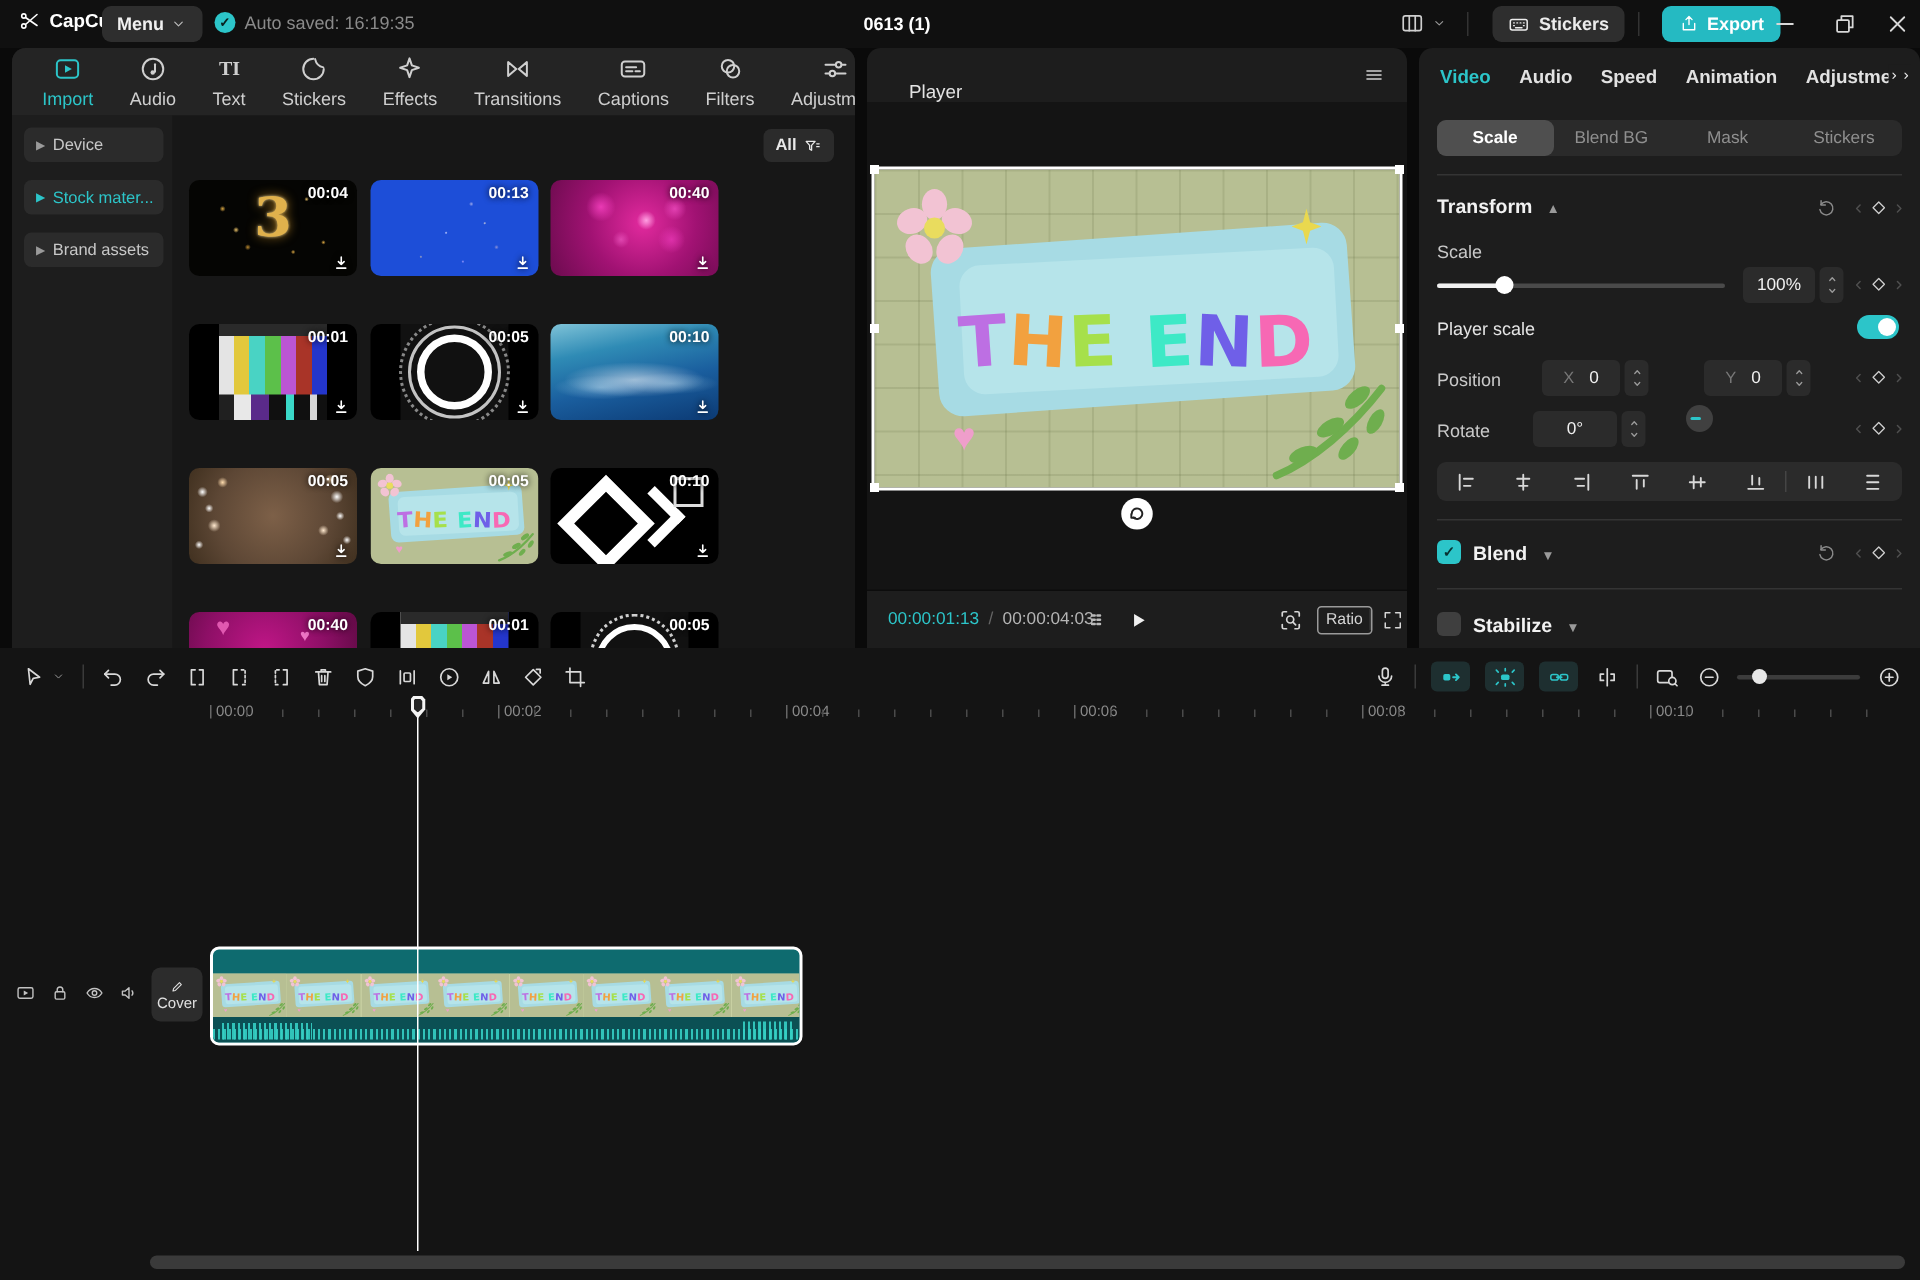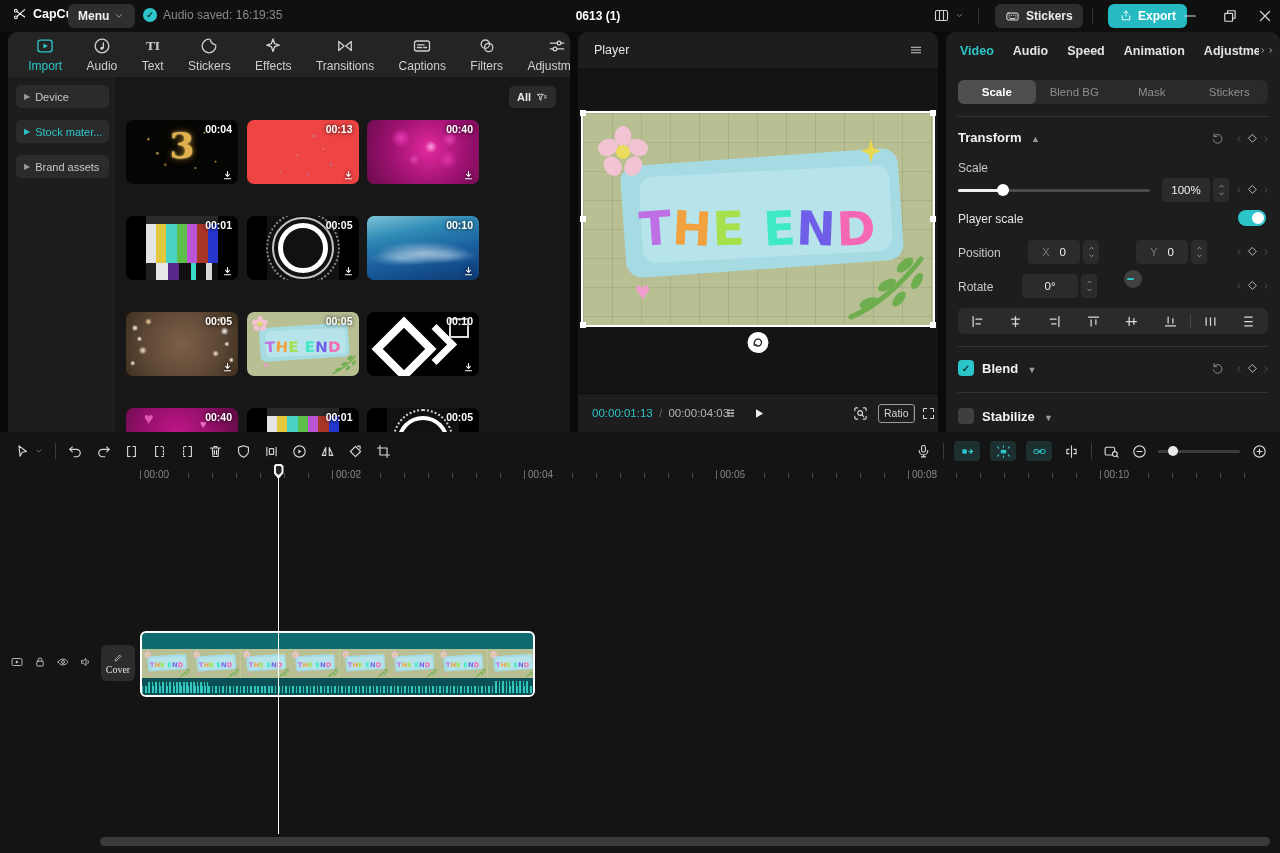--- a/index.html
+++ b/index.html
@@ -52,21 +52,21 @@
   .pillar{position:absolute;left:20px;top:0;width:72px;height:64px;background:#111;}
   
   .t-countdown-3{background:#050503;}
   .t-countdown-3 .d1{position:absolute;left:0;top:0;right:0;bottom:0;
      background:radial-gradient(2px 2px at 20% 30%,#d9a642,transparent),radial-gradient(1.5px 1.5px at 70% 20%,#e8c068,transparent),
      radial-gradient(2px 2px at 35% 70%,#b8872e,transparent),radial-gradient(1.5px 1.5px at 80% 65%,#d9a642,transparent),
      radial-gradient(1.5px 1.5px at 55% 25%,#c89030,transparent),radial-gradient(2px 2px at 28% 52%,#e8c068,transparent),
      radial-gradient(1.5px 1.5px at 62% 75%,#d9a642,transparent);}
   .t-countdown-3 .d2{position:absolute;left:0;top:4px;width:100%;text-align:center;font-size:36px;font-weight:bold;color:#e0b14c;
      text-shadow:0 0 7px #a87820,0 0 2px #fff3c0;font-family:"DejaVu Serif",serif;}
-  .t-dark-sparkles{background:#ef4444;}
+  .t-dark-sparkles{background:#1d4ed8;}
   .t-dark-sparkles .d1{position:absolute;inset:0;
      background:radial-gradient(1.5px 1.5px at 60% 25%,#9aa6e8,transparent),radial-gradient(1px 1px at 45% 55%,#cfd6ff,transparent),
      radial-gradient(1.5px 1.5px at 75% 70%,#8890d8,transparent),radial-gradient(1px 1px at 30% 80%,#aab,transparent),
      radial-gradient(1px 1px at 55% 85%,#99f,transparent),radial-gradient(1px 1px at 68% 45%,#ccd,transparent);}
   .t-magenta-bokeh{background:radial-gradient(circle at 55% 45%,#e22a9e 0%,#a11273 50%,#6b0b4e 100%);}
   .t-magenta-bokeh .d1{position:absolute;inset:0;background:
      radial-gradient(9px 9px at 57% 42%,#ff9fe2 0%,rgba(255,120,215,.0) 70%),
      radial-gradient(14px 14px at 30% 28%,rgba(255,70,200,.75),transparent 70%),
      radial-gradient(11px 11px at 74% 30%,rgba(255,90,210,.6),transparent 70%),
      radial-gradient(13px 13px at 72% 62%,rgba(240,60,190,.65),transparent 70%),
@@ -107,21 +107,21 @@
      background-size:29px 29px;}
   .scene .brush{position:absolute;left:40px;top:44px;width:278px;height:112px;background:#a7dbe4;border-radius:16px;transform:rotate(-4deg);}
   .scene .brush2{position:absolute;left:58px;top:58px;width:250px;height:86px;background:#b6e4ea;border-radius:14px;transform:rotate(-3deg);}
   .scene .letters{position:absolute;left:50%;top:88px;transform:translateX(-50%);display:flex;font-weight:bold;font-size:47px;font-family:"DejaVu Sans",sans-serif;letter-spacing:1px;white-space:pre;}
   .scene .flower{position:absolute;left:12px;top:12px;width:56px;height:56px;}
   .scene .sparkle{position:absolute;right:52px;top:26px;width:20px;height:24px;background:#e9d84e;clip-path:polygon(50% 0,62% 38%,100% 50%,62% 62%,50% 100%,38% 62%,0 50%,38% 38%);}
   .scene .heart{position:absolute;left:52px;bottom:18px;color:#ef9ecb;font-size:26px;}
   .scene .branch{position:absolute;right:4px;bottom:2px;width:84px;height:74px;}
   
   #player-panel{left:578px;top:32px;width:360px;height:400px;background:#1d1d1d;}
-  #player-head{position:absolute;left:0;top:0;width:100%;height:36px;display:flex;align-items:center;}
+  #player-head{position:absolute;left:12px;top:0;width:100%;height:36px;display:flex;align-items:flex-end;}
   #player-head .ttl{margin-left:16px;color:#e4e4e4;font-size:12.5px;}
   #player-menu{position:absolute;right:14px;top:10px;width:16px;height:16px;color:#cfcfcf;}
   #player-stage{position:absolute;left:0;top:36px;width:360px;height:326px;background:#141414;}
   #canvas-wrap{position:absolute;left:5px;top:45px;width:350px;height:212px;}
   #canvas-sel{position:absolute;inset:-2px;border:2px solid #fff;pointer-events:none;}
   .hndl{position:absolute;width:6px;height:6px;background:#fff;}
   #rotate-handle{position:absolute;left:50%;top:264px;transform:translateX(-50%);width:21px;height:21px;border-radius:50%;background:#fff;color:#222;display:flex;align-items:center;justify-content:center;}
   #rotate-handle .icn{width:13px;height:13px;}
   #player-ctrl{position:absolute;left:0;bottom:0;width:100%;height:38px;border-top:1px solid #0c0c0c;display:flex;align-items:center;}
   #tc{margin-left:14px;font-size:11.5px;white-space:nowrap;}
@@ -182,21 +182,21 @@
   #tl-zoom-slider .track{position:absolute;left:0;top:5px;width:100%;height:2.5px;background:#3c3c3c;border-radius:2px;}
   #tl-zoom-slider .knob{position:absolute;left:10px;top:1px;width:10px;height:10px;border-radius:50%;background:#e8e8e8;}
   #ruler{position:absolute;left:90px;top:34px;width:1190px;height:18px;}
   .r-label{position:absolute;top:3px;font-size:10px;color:#8a8a8a;white-space:nowrap;}
   .r-major{position:absolute;top:4px;width:1px;height:9px;background:#666;}
   .r-tick{position:absolute;top:7px;width:1px;height:5px;background:#4a4a4a;}
   #track-ctrl{position:absolute;left:10px;top:223px;display:flex;gap:9px;color:#c2c2c2;}
   #track-ctrl .icn{width:14px;height:14px;}
   #cover-btn{position:absolute;left:101px;top:213px;width:34px;height:36px;background:#2c2c2c;border-radius:6px;display:flex;flex-direction:column;align-items:center;justify-content:center;color:#e0e0e0;}
   #cover-btn .icn{width:11px;height:11px;}
-  #cover-btn .lbl{font-size:10px;margin-top:1px;font-family:Liberation Serif, serif;}
+  #cover-btn .lbl{font-size:10px;margin-top:1px;}
   #clip{position:absolute;left:140px;top:199px;width:395px;height:66px;border:2px solid #fff;border-radius:6px;background:#0e6b6f;overflow:hidden;box-sizing:border-box;}
   #clip .head{position:absolute;left:0;top:0;width:100%;height:16px;background:#0e6b6f;display:flex;align-items:center;gap:6px;padding-left:6px;z-index:4;}
   #clip .head .pill{background:rgba(0,0,0,.28);border-radius:3px;padding:0 5px;height:13px;line-height:13px;font-size:10px;color:#f0fafa;white-space:nowrap;}
   #filmstrip{position:absolute;left:0;top:16px;width:100%;height:29px;background:#c9d2a3;display:flex;overflow:hidden;}
   .frame{width:49.4px;height:29px;overflow:hidden;flex:none;position:relative;}
   .frame .scene{transform:scale(0.1411,0.1368);transform-origin:0 0;}
   #wavezone{position:absolute;left:0;top:45px;width:100%;height:17px;background:#0b5054;}
   #wavezone .wave{position:absolute;left:0;bottom:2px;width:100%;height:7px;opacity:.9;
      background:repeating-linear-gradient(90deg,#35d0c5 0 1.5px,transparent 1.5px 3.5px);}
   #wavezone .spike1{position:absolute;left:6px;bottom:2px;width:60px;height:11px;opacity:.9;background:repeating-linear-gradient(90deg,#35d0c5 0 1.5px,transparent 1.5px 3.5px);}
@@ -226,21 +226,21 @@
   <div id="menu-btn">
     <span>Menu</span>
     <span class="icn" id="i-menu-chev">
         <svg viewBox="0 0 24 24" xmlns="http://www.w3.org/2000/svg">
           <path d="M7 9.5l5 5 5-5"></path>
         </svg>
       </span>
   </div>
   <div id="autosave">
     <span class="chk">✓</span>
-    <span>Audio saved: 16:19:35</span>
+    <span>Auto saved: 16:19:35</span>
   </div>
   <div id="doc-title">0613 (1)</div>
   <div id="layout-btn">
     <span class="icn" id="i-layout">
         <svg viewBox="0 0 24 24" xmlns="http://www.w3.org/2000/svg">
           <rect x="3.5" y="5" width="17" height="14" rx="2"></rect>
           <path d="M9.2 5v14M14.8 5v14"></path>
         </svg>
       </span>
     <span class="icn sm" id="i-layout-chev">

